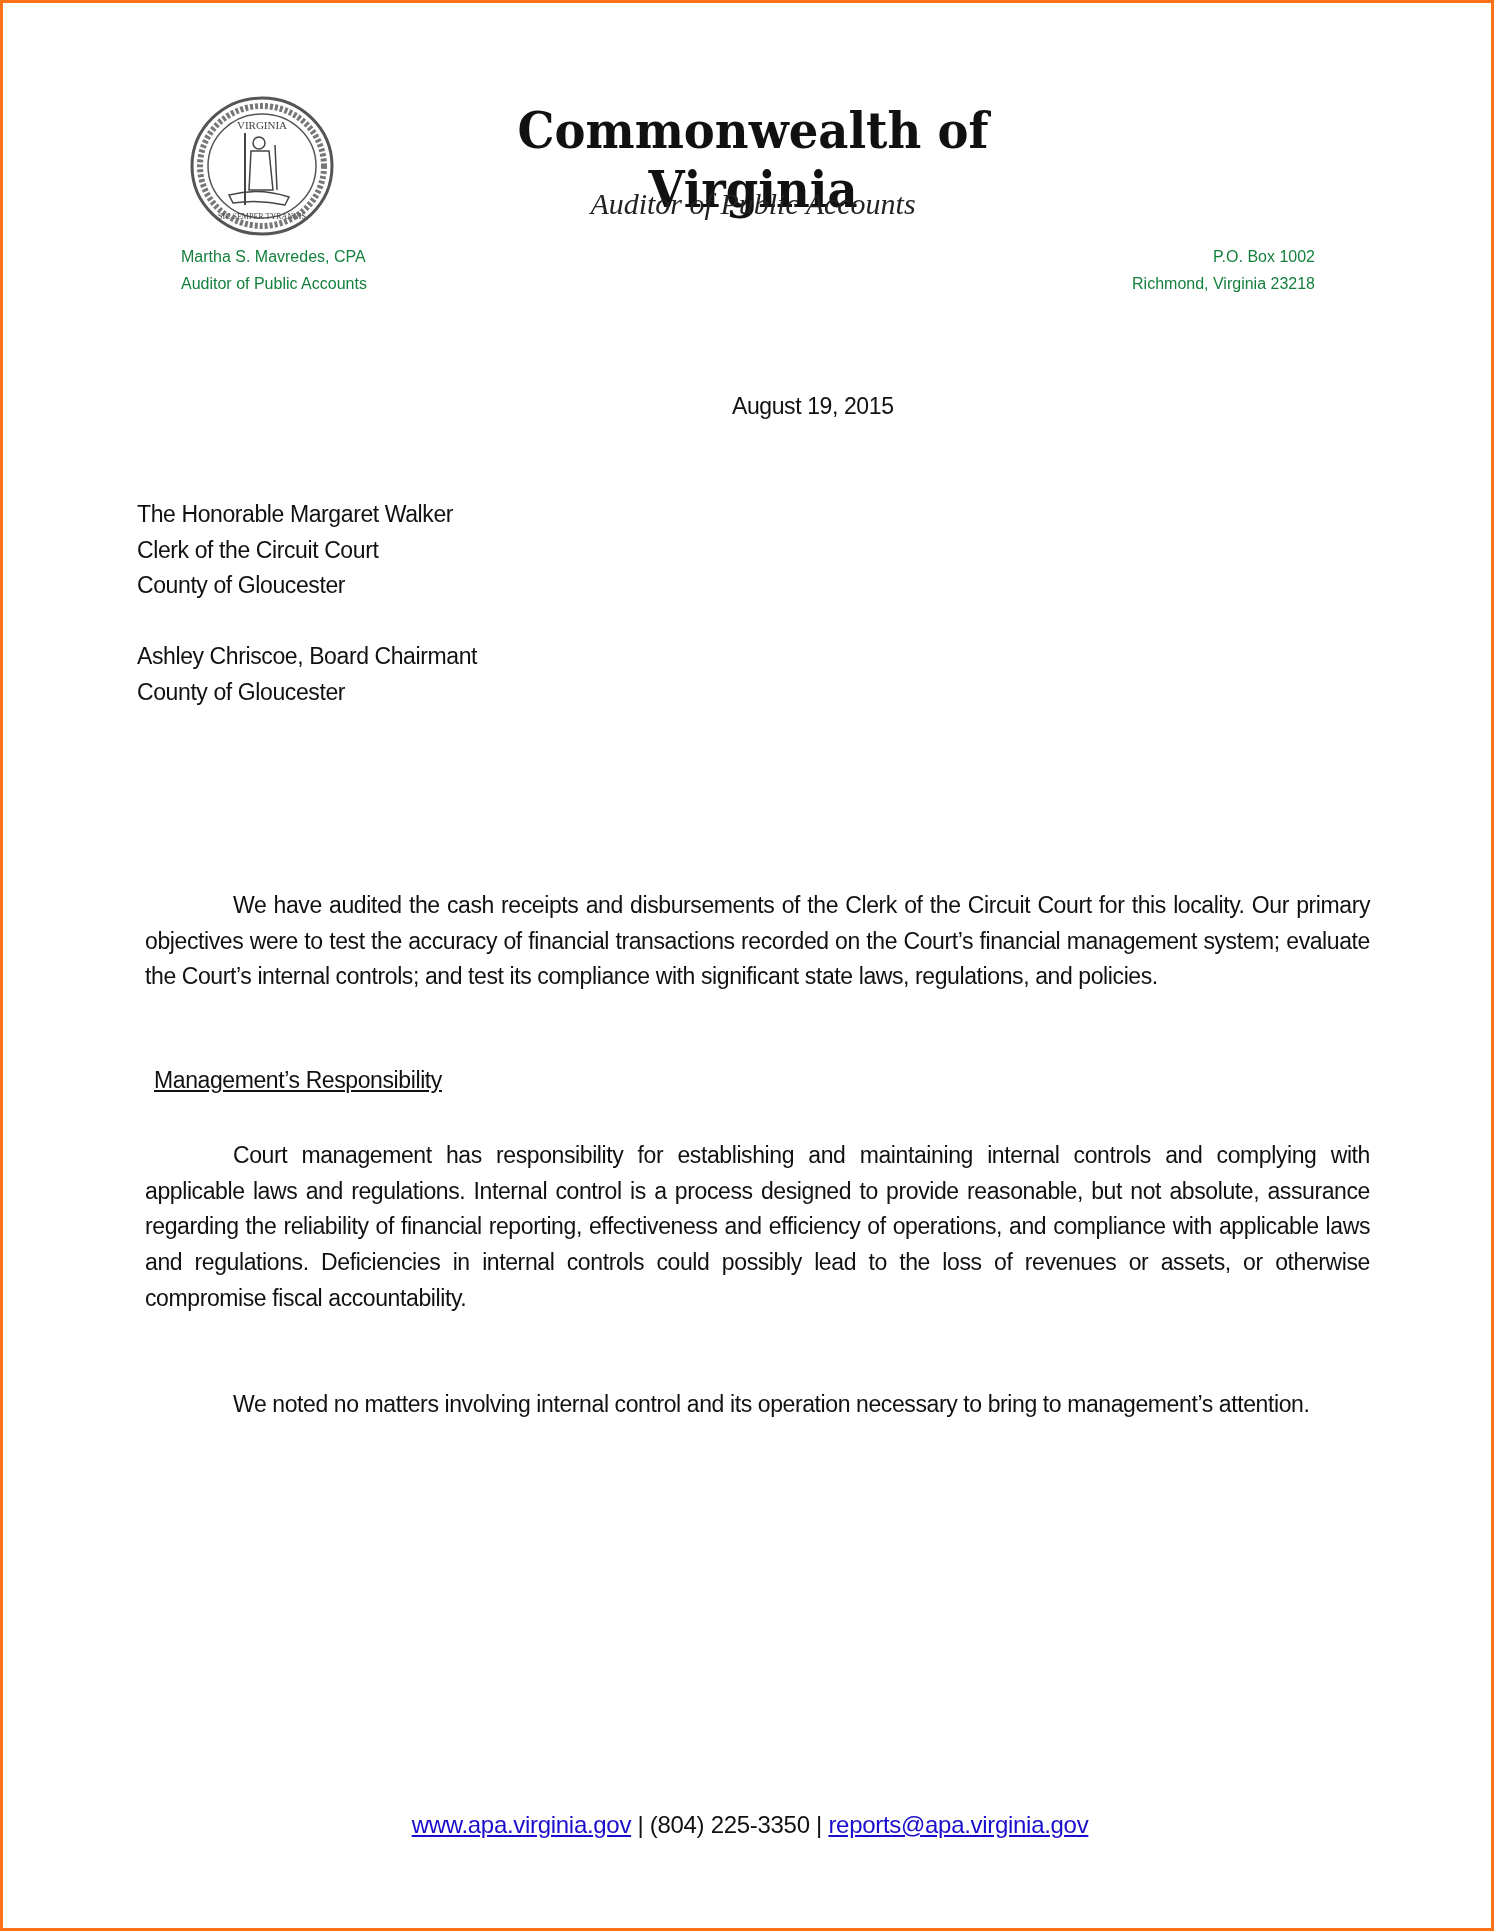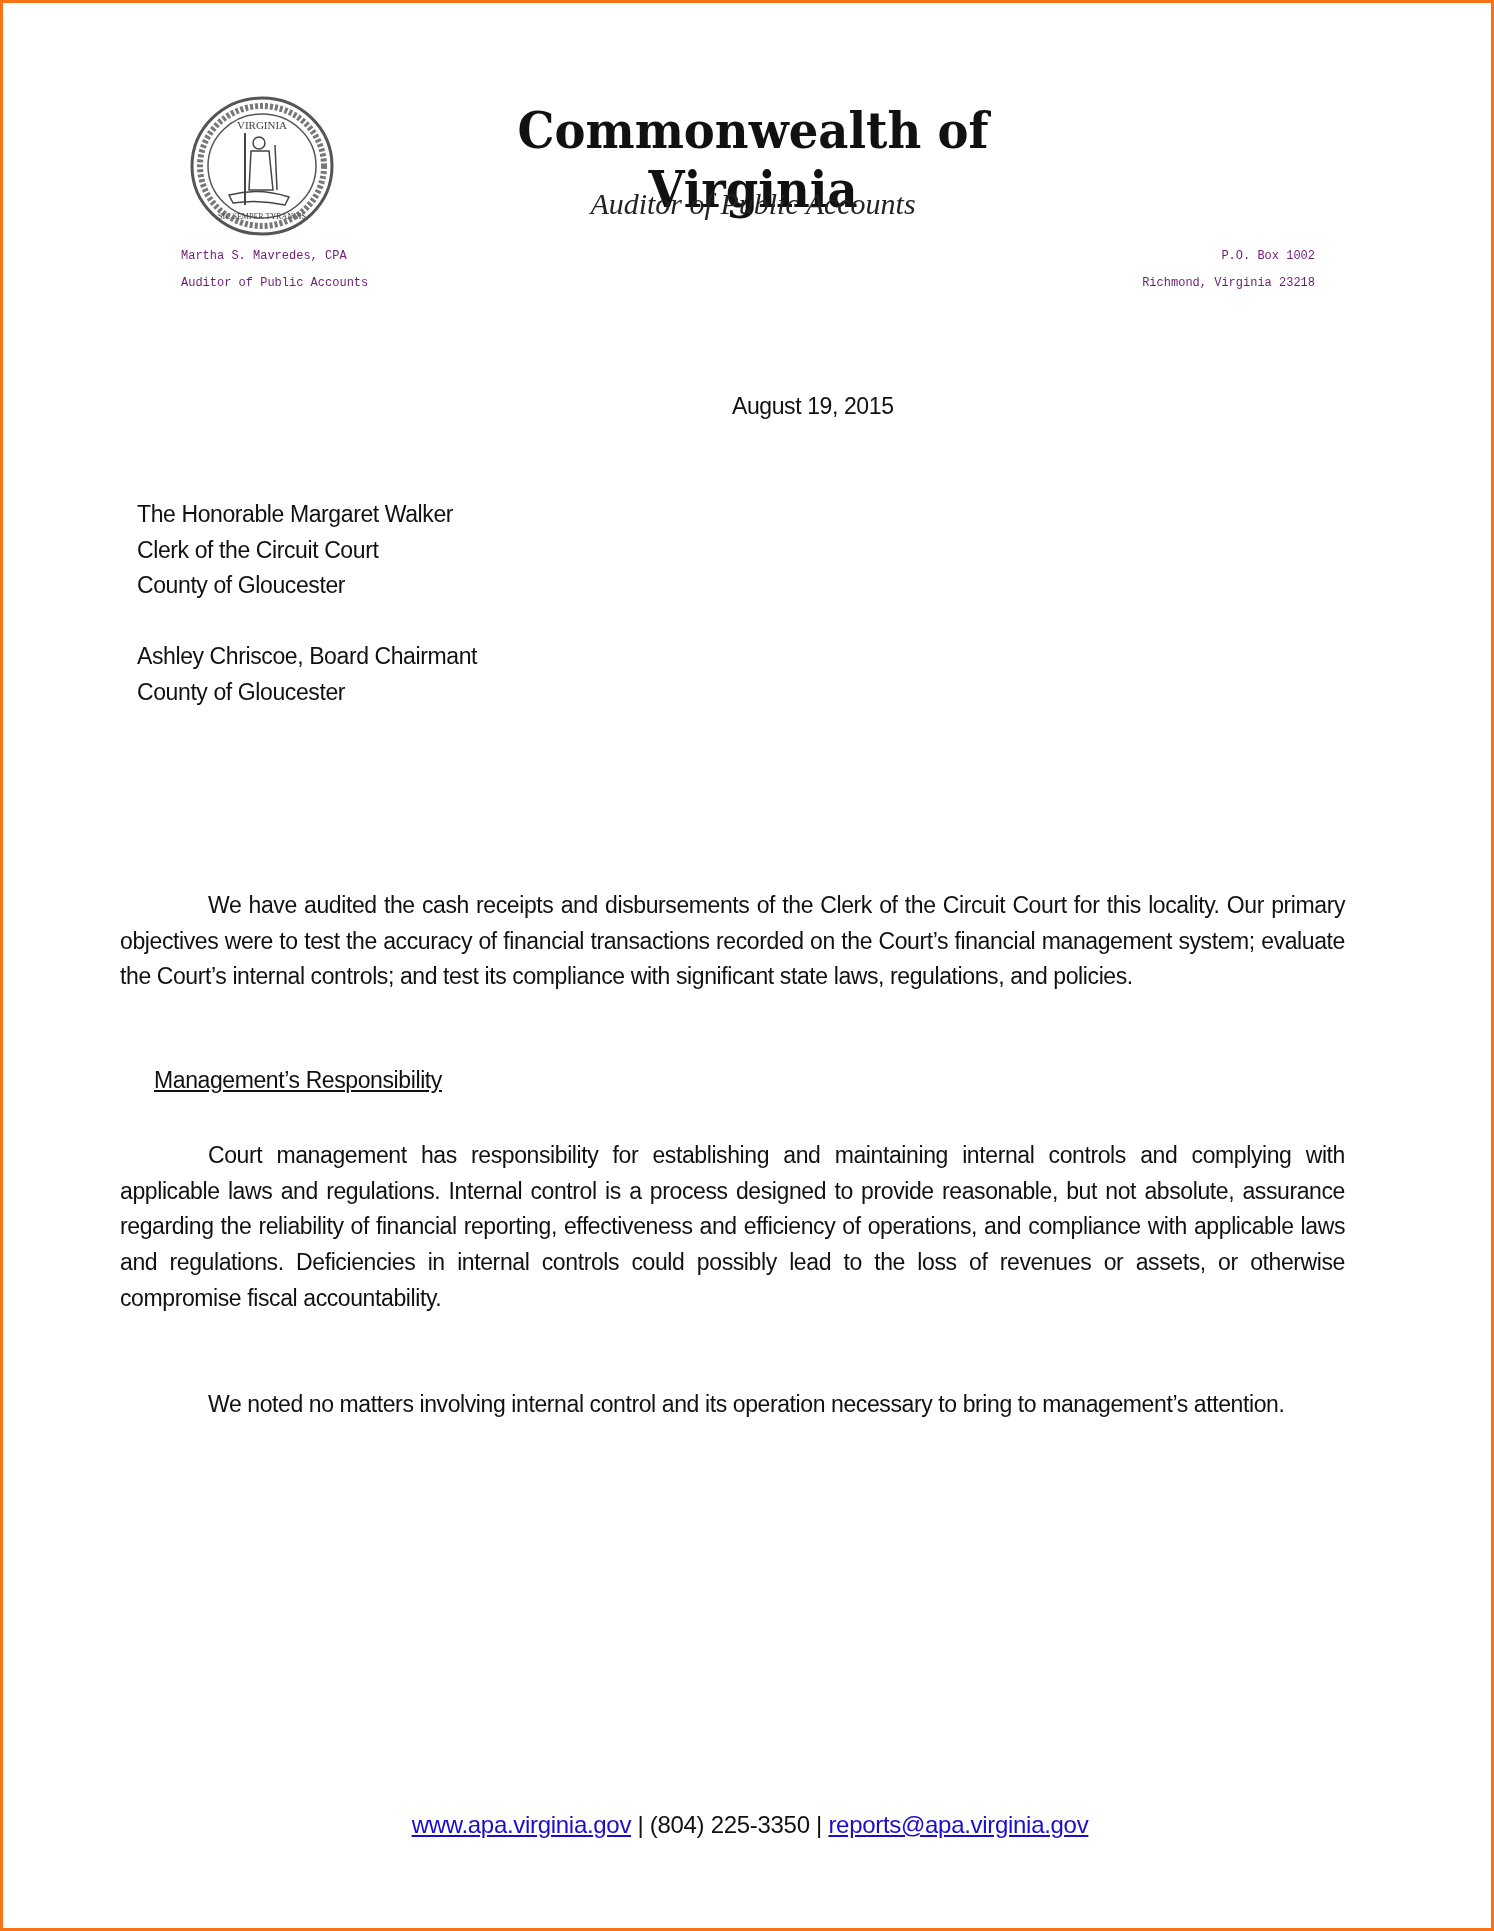--- a/index.html
+++ b/index.html
@@ -15,36 +15,36 @@
     position:absolute; left:380px; top:98px; width:740px; text-align:center;
     font-family:"DejaVu Serif", serif; font-weight:bold; font-size:50px;
     color:#111111; letter-spacing:0px; transform:scaleX(0.93); transform-origin:center;
   }
   .subtitle {
     position:absolute; left:380px; top:184px; width:740px; text-align:center;
     font-family:"Liberation Serif", serif; font-style:italic; font-size:30px; color:#222222;
   }
   .lh-left, .lh-right {
     position:absolute; top:240px;
-    font-family:Liberation Mono, monospace; font-size:12px; line-height:27px; color:#701a75;
+    font-family:Liberation Sans, sans-serif; font-size:16px; line-height:27px; color:#15803d;
   }
   .lh-left { left:178px; }
   .lh-right { right:176px; text-align:right; }
   .body-text {
     font-family:"Liberation Sans", sans-serif; font-size:23px; color:#111111;
     letter-spacing:-0.4px;
   }
   .date { position:absolute; left:729px; top:390px; }
   .block { position:absolute; left:134px; line-height:35.7px; }
   .addr1 { top:494px; }
   .addr2 { top:636px; }
   .audit { top:743px; }
   .audit .lbl { display:inline-block; width:176px; }
   .para {
-    position:absolute; left:117px; width:1225px; line-height:35.7px;
+    position:absolute; left:142px; width:1225px; line-height:35.7px;
     text-align:justify; text-indent:88px; margin:0;
   }
   .p1 { top:885px; }
   .heading { position:absolute; left:134px; top:1064px; text-decoration:underline;margin-left:17px; }
   .p2 { top:1135px; }
   .p3 { top:1384px; }
   .footer {
     position:absolute; left:0; width:1494px; top:1808px; text-align:center;
     font-family:"Liberation Sans", sans-serif; font-size:24px; color:#111111; letter-spacing:-0.3px;
   }

